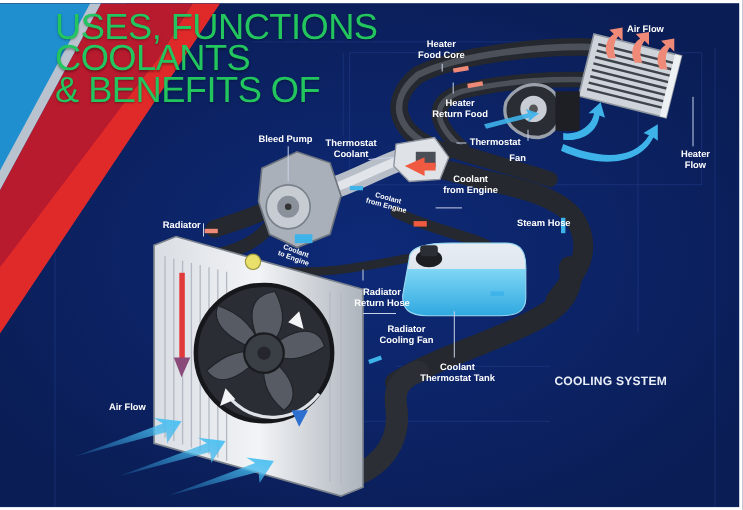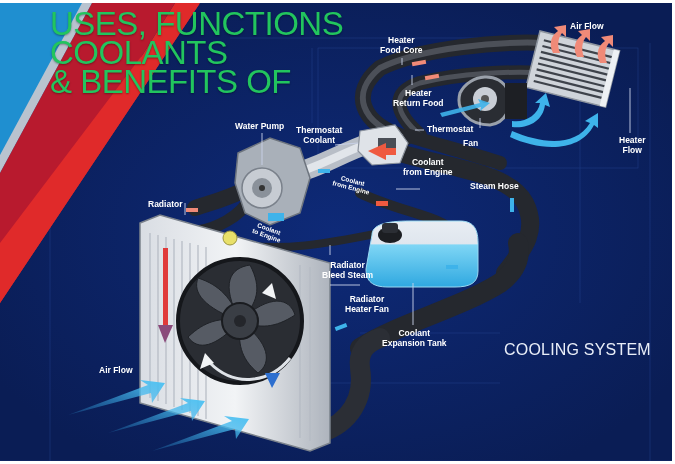--- a/index.html
+++ b/index.html
@@ -2,21 +2,21 @@
 <html><head>
 <meta charset="utf-8">
 <style>
   html, body { margin: 0; padding: 0; background: #ffffff; }
   body { width: 675px; height: 464px; overflow: hidden; position: relative; font-family: "Liberation Sans", sans-serif; }
   #canvas { position: absolute; left: 0; top: 3px; width: 672px; height: 458px; background: #0b2160; overflow: hidden; }
   #canvas svg.art { position: absolute; left: 0; top: 0; }
   .title { position: absolute; left: 50px; top: 6px; color: #22c55e; font-weight: normal; font-size: 33px; line-height: 29px; letter-spacing: -0.5px; text-shadow: 0 1px 2px rgba(0,0,0,0.35); }
   .title span { display: block; white-space: nowrap; }
   .lbl { position: absolute; color: #ffffff; font-weight: bold; font-size: 8.5px; line-height: 10px; text-align: center; white-space: nowrap; }
-  .subtitle { position: absolute; left: 504px; top: 338px; color: #e9eef8; font-weight: normal; font-size: 16px; letter-spacing: 0.2px; text-align: right; }
+  .subtitle { position: absolute; left: 504px; top: 338px; color: #e9eef8; font-weight: bold; font-size: 11px; letter-spacing: 0.2px; text-align: right; }
 </style>
 </head>
 <body>
 
 <div id="canvas">
   <svg class="art" width="672" height="458" viewBox="0 0 672 458">
     <defs>
       <radialGradient id="glow" cx="0.5" cy="0.5" r="0.6">
         <stop offset="0" stop-color="#0e2a78"></stop>
         <stop offset="1" stop-color="#0a1d55"></stop>
@@ -228,21 +228,21 @@
     <div>Food Core</div>
   </div>
 
   <div class="lbl" style="left:570px; top:18px;">Air Flow</div>
 
   <div class="lbl" style="left:393px; top:85px;">
     <div>Heater</div>
     <div>Return Food</div>
   </div>
 
-  <div class="lbl" style="left:235px; top:118px;">Water Pump</div>
+  <div class="lbl" style="left:235px; top:118px;">Bleed Pump</div>
 
   <div class="lbl" style="left:296px; top:122px;">
     <div>Thermostat</div>
     <div>Coolant</div>
   </div>
 
   <div class="lbl" style="left:427px; top:121px;">Thermostat</div>
 
   <div class="lbl" style="left:463px; top:135px;">Fan</div>
 
@@ -254,40 +254,40 @@
   <div class="lbl" style="left:403px; top:154px;">
     <div>Coolant</div>
     <div>from Engine</div>
   </div>
 
   <div class="lbl" style="left:333px; top:174px; font-size:6.5px; line-height:7px; transform:rotate(15deg);">
     <div>Coolant</div>
     <div>from Engine</div>
   </div>
 
-  <div class="lbl" style="left:423px; top:178px;padding-left:47px;">Steam Hose</div>
+  <div class="lbl" style="left:423px; top:194px;padding-left:47px;">Steam Hose</div>
 
   <div class="lbl" style="left:148px; top:196px;">Radiator</div>
 
   <div class="lbl" style="left:253px; top:222px; font-size:6.5px; line-height:7px; transform:rotate(20deg);">
     <div>Coolant</div>
     <div>to Engine</div>
   </div>
 
   <div class="lbl" style="left:322px; top:257px;">
     <div>Radiator</div>
-    <div>Bleed Steam</div>
+    <div>Return Hose</div>
   </div>
 
   <div class="lbl" style="left:345px; top:291px;">
     <div>Radiator</div>
-    <div>Heater Fan</div>
+    <div>Cooling Fan</div>
   </div>
 
   <div class="lbl" style="left:382px; top:325px;">
     <div>Coolant</div>
-    <div>Expansion Tank</div>
+    <div>Thermostat Tank</div>
   </div>
 
   <div class="lbl" style="left:99px; top:362px;">Air Flow</div>
 
   <div class="subtitle">COOLING SYSTEM</div>
 </div>
 
 </body></html>

